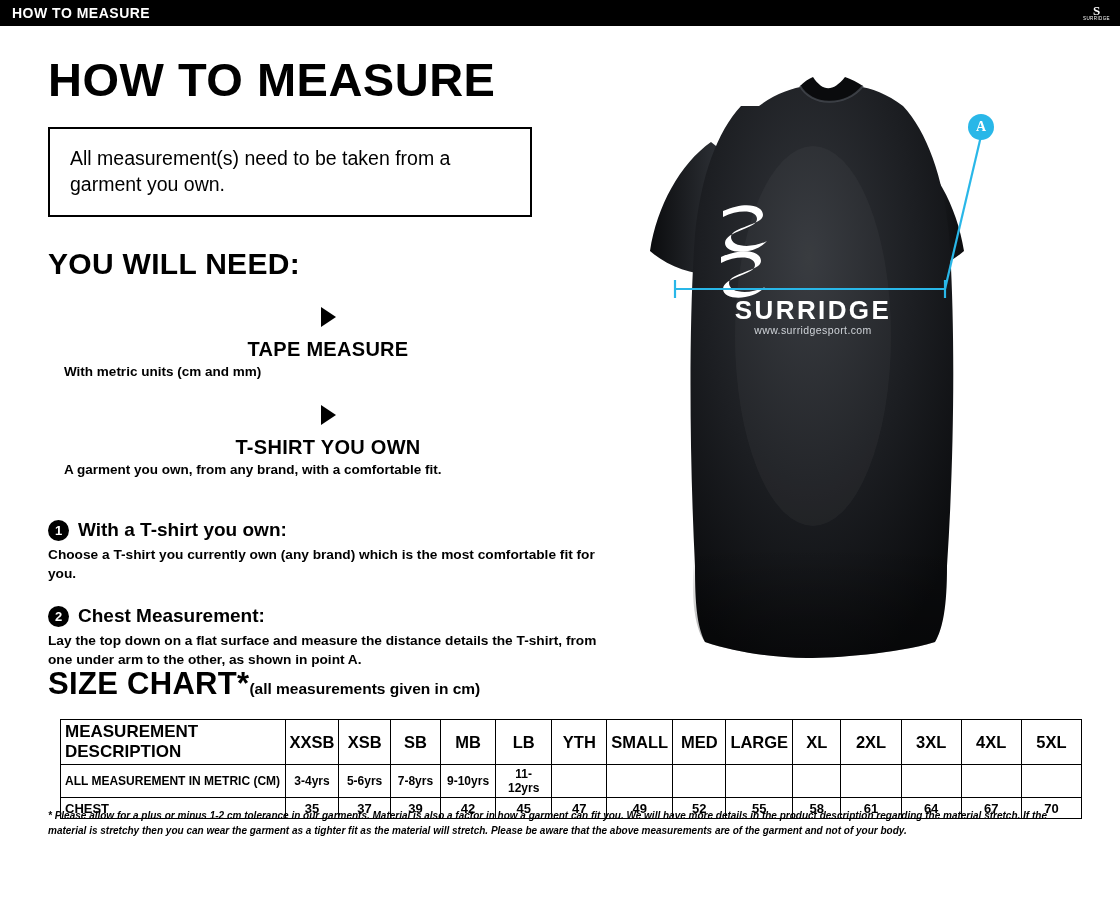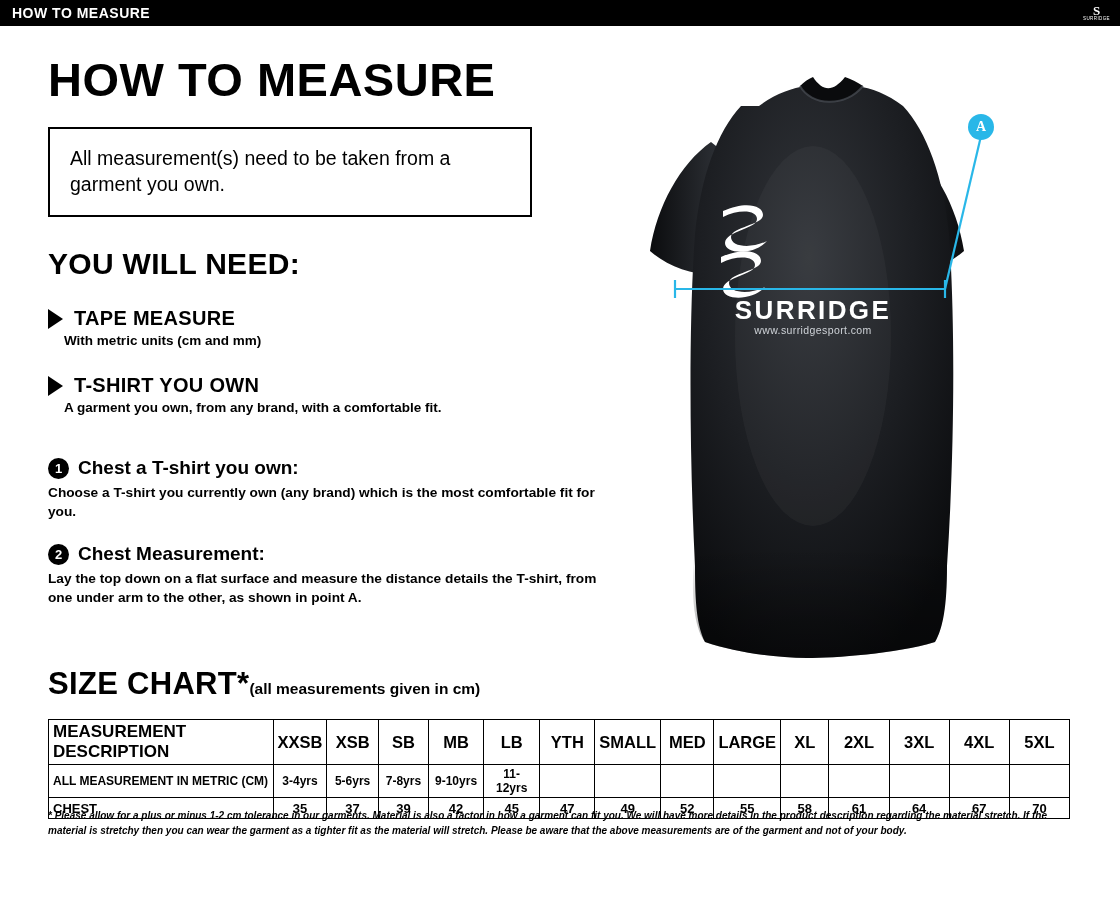--- a/index.html
+++ b/index.html
@@ -69,21 +69,21 @@
   h2#need-title {
     font-size: 30px;
     font-weight: bold;
     letter-spacing: 0.3px;
     margin: 30px 0 0 0;
   }
 
   .need-item { margin-top: 26px; }
   .need-head {
     display: flex; align-items: center; gap: 11px;
-    font-size: 20px; font-weight: bold; letter-spacing: 0.3px;
+    font-size: 20px; font-weight: bold; letter-spacing: 0.3px; flex-direction: column;
   }
   .tri {
     width: 0; height: 0;
     border-left: 15px solid #000;
     border-top: 10px solid transparent;
     border-bottom: 10px solid transparent;
     display:inline-block;
   }
   .need-sub {
     font-size: 13.5px; font-weight: bold; margin-top: 3px; margin-left: 16px;
@@ -119,21 +119,21 @@
 
   
   #chart-title {
     position: absolute; left: 48px; top: 640px;
     font-size: 31px; font-weight: bold; letter-spacing: 0.3px;
   }
   #chart-title .star { font-size: 31px; }
   #chart-title .sub { font-size: 15.5px; font-weight: bold; letter-spacing: 0; }
 
   table#size-table {
-    position: absolute; left: 48px; top: 693px;
+    position: absolute; left: 60px; top: 693px;
     border-collapse: collapse;
     width: 1022px;
     font-size: 12.5px;
   }
   table#size-table td, table#size-table th {
     border: 1px solid #000;
     padding: 2px 4px;
     text-align: center;
     font-weight: bold;
     height: 22px;
@@ -193,21 +193,21 @@
       <div class="need-head">
         <span class="tri"></span>
         <span>T-SHIRT YOU OWN</span>
       </div>
       <div class="need-sub">A garment you own, from any brand, with a comfortable fit.</div>
     </div>
 
     <div class="step" style="margin-top:42px;">
       <div class="step-head">
         <span class="circ">1</span>
-        <span class="step-title">Chest a T-shirt you own:</span>
+        <span class="step-title">With a T-shirt you own:</span>
       </div>
       <div class="step-body">Choose a T-shirt you currently own (any brand) which is the most comfortable fit for you.</div>
     </div>
 
     <div class="step">
       <div class="step-head">
         <span class="circ">2</span>
         <span class="step-title">Chest Measurement:</span>
       </div>
       <div class="step-body">Lay the top down on a flat surface and measure the distance details the T-shirt, from one under arm to the other, as shown in point A.</div>

